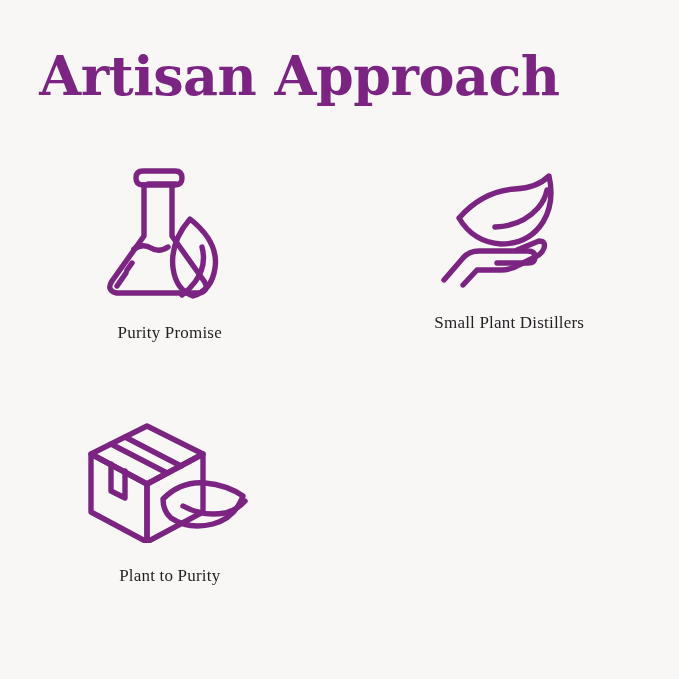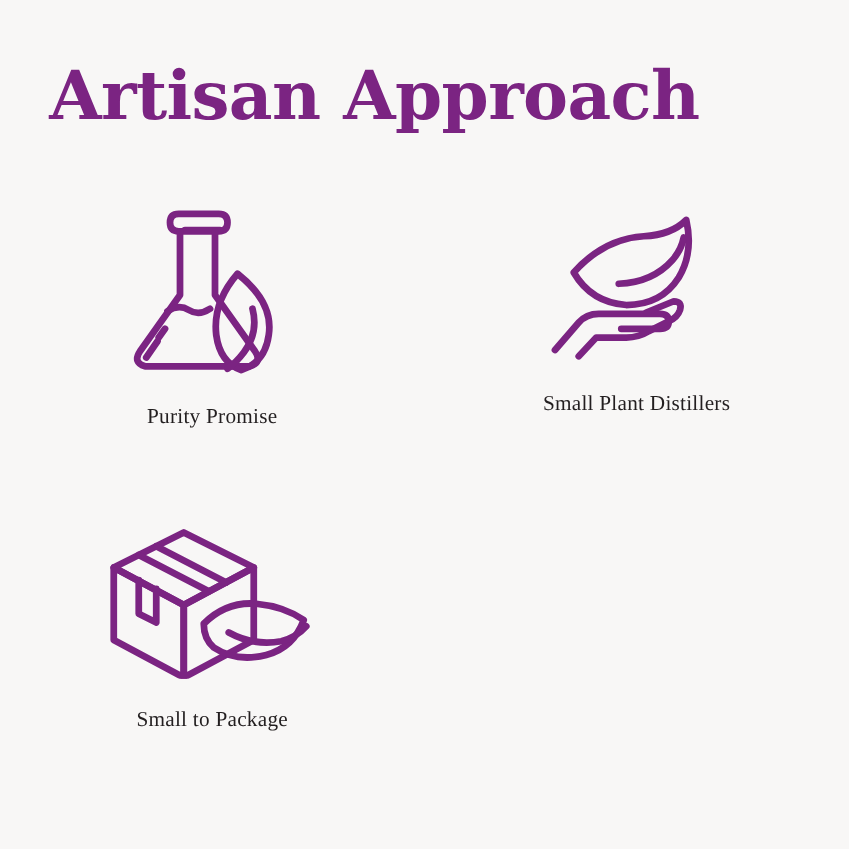--- a/index.html
+++ b/index.html
@@ -134,17 +134,17 @@
 
           <path class="stroke" d="M26 21 L82 50"></path>
           <path class="stroke" d="M40 14 L96 43"></path>
 
           <path class="stroke" d="M26 41 L26 68 L40 75 L40 48"></path>
 
           <path class="stroke" d="M78 76 Q96 58 120 60 Q142 62 158 73 Q150 95 128 101 Q104 107 86 95 Q78 88 78 76 Z"></path>
           <path class="stroke" d="M98 83 Q118 94 140 90 Q152 87 160 78"></path>
         </svg>
       </div>
-      <div class="cell-label">Small to Package</div>
+      <div class="cell-label">Plant to Purity</div>
     </div>
 
   </div>
 </div>
 
 </body></html>

